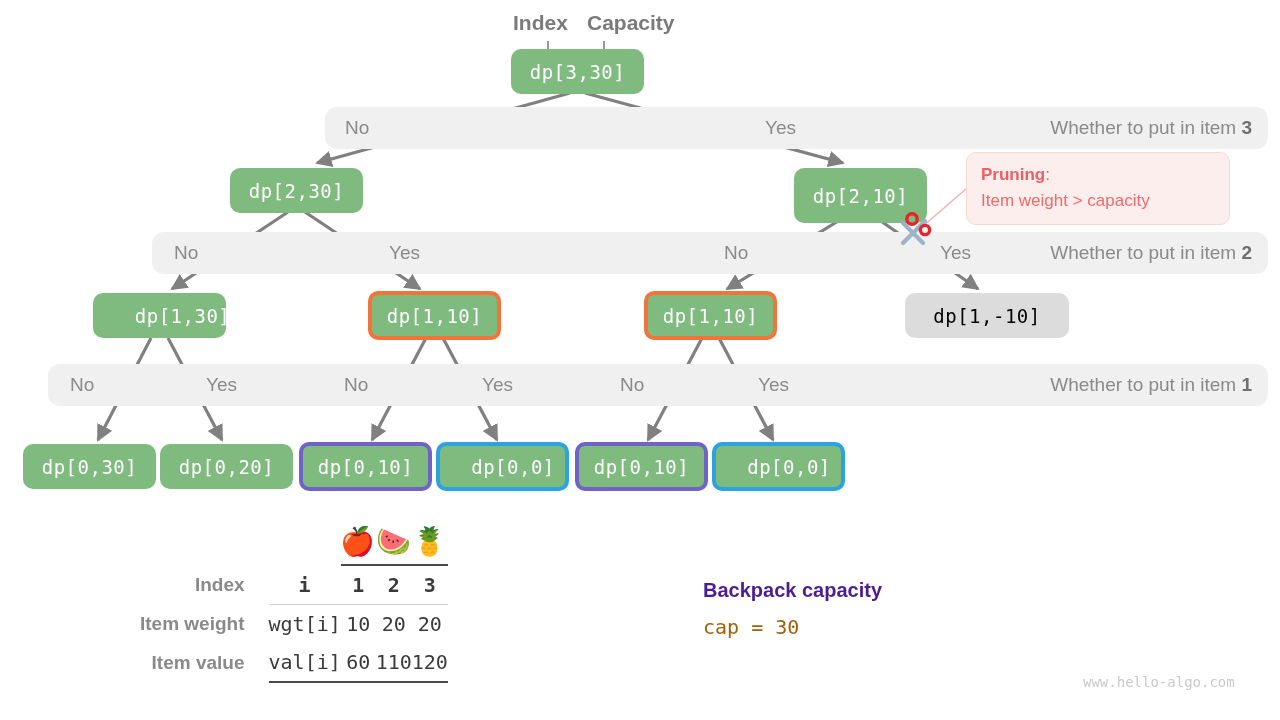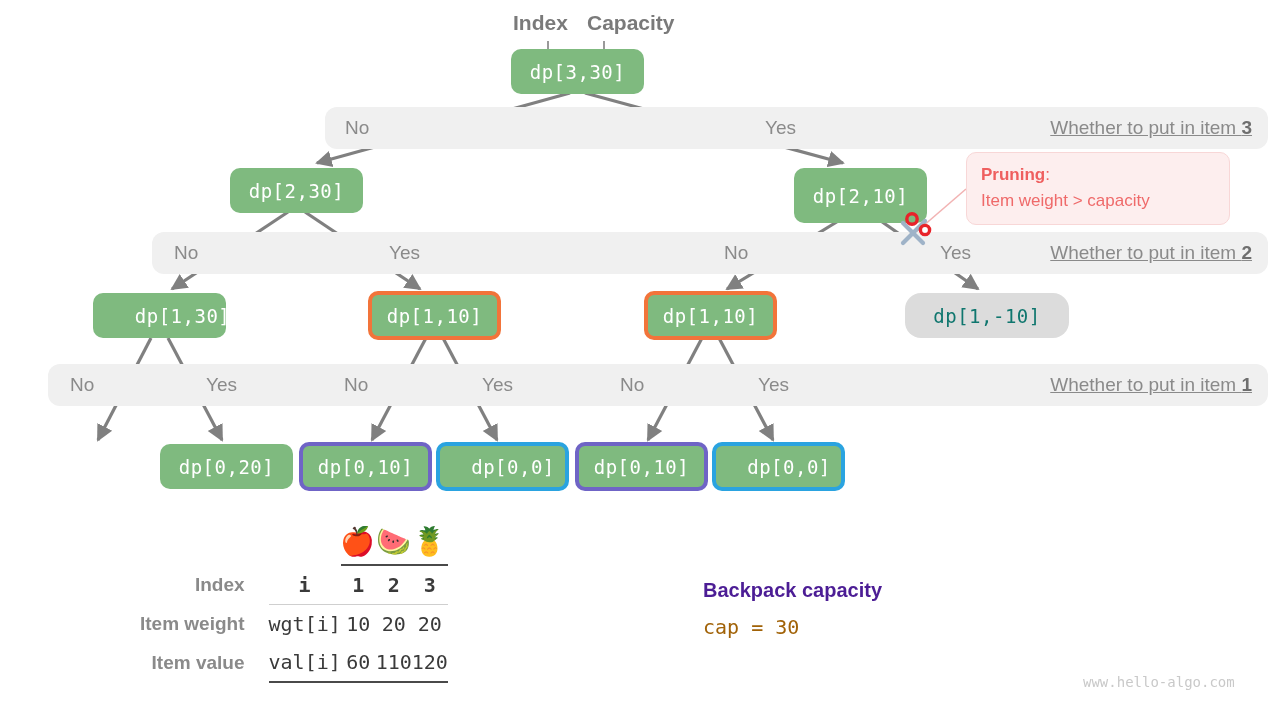--- a/index.html
+++ b/index.html
@@ -5,32 +5,32 @@
   html,body{margin:0;padding:0;background:#ffffff;}
   body{width:1280px;height:720px;position:relative;overflow:hidden;
        font-family:"Liberation Sans",sans-serif;}
   #stage{position:absolute;left:0;top:0;width:1280px;height:720px;}
   svg#wires{position:absolute;left:0;top:0;width:1280px;height:720px;pointer-events:none;}
 
   
   .band{position:absolute;background:#f0f0f0;border-radius:12px;box-sizing:border-box;}
   .band .lbl{position:absolute;top:50%;transform:translateY(-50%);
              color:#8a8a8a;font-size:19px;white-space:nowrap;}
-  .band .lbl.right{font-size:19px;text-decoration:underline;}
+  .band .lbl.right{font-size:19px;}
   .band .lbl.right b{color:#6f6f6f;font-weight:bold;}
 
   
   .node{position:absolute;box-sizing:border-box;display:flex;align-items:center;
         justify-content:center;border-radius:10px;background:#7fba7f;color:#ffffff;
         font-family:"DejaVu Sans Mono","Liberation Mono",monospace;
         font-size:19px;letter-spacing:.5px;white-space:nowrap;}
   .node.orange{border:4px solid #f2743a;}
   .node.purple{border:4px solid #6f64c6;}
   .node.blue{border:4px solid #2aa3e0;padding-left:21px;}
-  .node.muted{background:#dcdcdc;color:#0f766e;border-radius:16px;}
+  .node.muted{background:#dcdcdc;color:#000000;}
 
   
   .hdr{position:absolute;color:#7a7a7a;font-size:21px;font-weight:bold;white-space:nowrap;}
 
   
   .prune{position:absolute;background:#fdeeee;border:1px solid #f8d7d7;border-radius:10px;
          box-sizing:border-box;padding:9px 14px;line-height:1.55;white-space:nowrap;}
   .prune .t1{color:#ef5f5f;font-size:17px;font-weight:bold;}
   .prune .t1 .c{font-weight:normal;}
   .prune .t2{color:#ef6a6a;font-size:17px;}
@@ -130,20 +130,21 @@
   <div class="node" style="left:511px;top:49px;width:133px;height:45px;">dp[3,30]</div>
 
   <div class="node" style="left:230px;top:168px;width:133px;height:45px;">dp[2,30]</div>
   <div class="node" style="left:794px;top:168px;width:133px;height:55px;">dp[2,10]</div>
 
   <div class="node" style="left:93px;top:293px;width:133px;height:45px;padding-left:46px;">dp[1,30]</div>
   <div class="node orange" style="left:368px;top:291px;width:133px;height:49px;">dp[1,10]</div>
   <div class="node orange" style="left:644px;top:291px;width:133px;height:49px;">dp[1,10]</div>
   <div class="node muted" style="left:905px;top:293px;width:164px;height:45px;">dp[1,-10]</div>
 
+  <div class="node" style="left:23px;top:444px;width:133px;height:45px;">dp[0,30]</div>
   <div class="node" style="left:160px;top:444px;width:133px;height:45px;">dp[0,20]</div>
   <div class="node purple" style="left:299px;top:442px;width:133px;height:49px;">dp[0,10]</div>
   <div class="node blue" style="left:436px;top:442px;width:133px;height:49px;">dp[0,0]</div>
   <div class="node purple" style="left:575px;top:442px;width:133px;height:49px;">dp[0,10]</div>
   <div class="node blue" style="left:712px;top:442px;width:133px;height:49px;">dp[0,0]</div>
 
   <div class="prune" style="left:966px;top:152px;width:264px;height:73px;">
     <div class="t1"><span>Pruning</span><span class="c">:</span></div>
     <div class="t2">Item weight &gt; capacity</div>
   </div>

